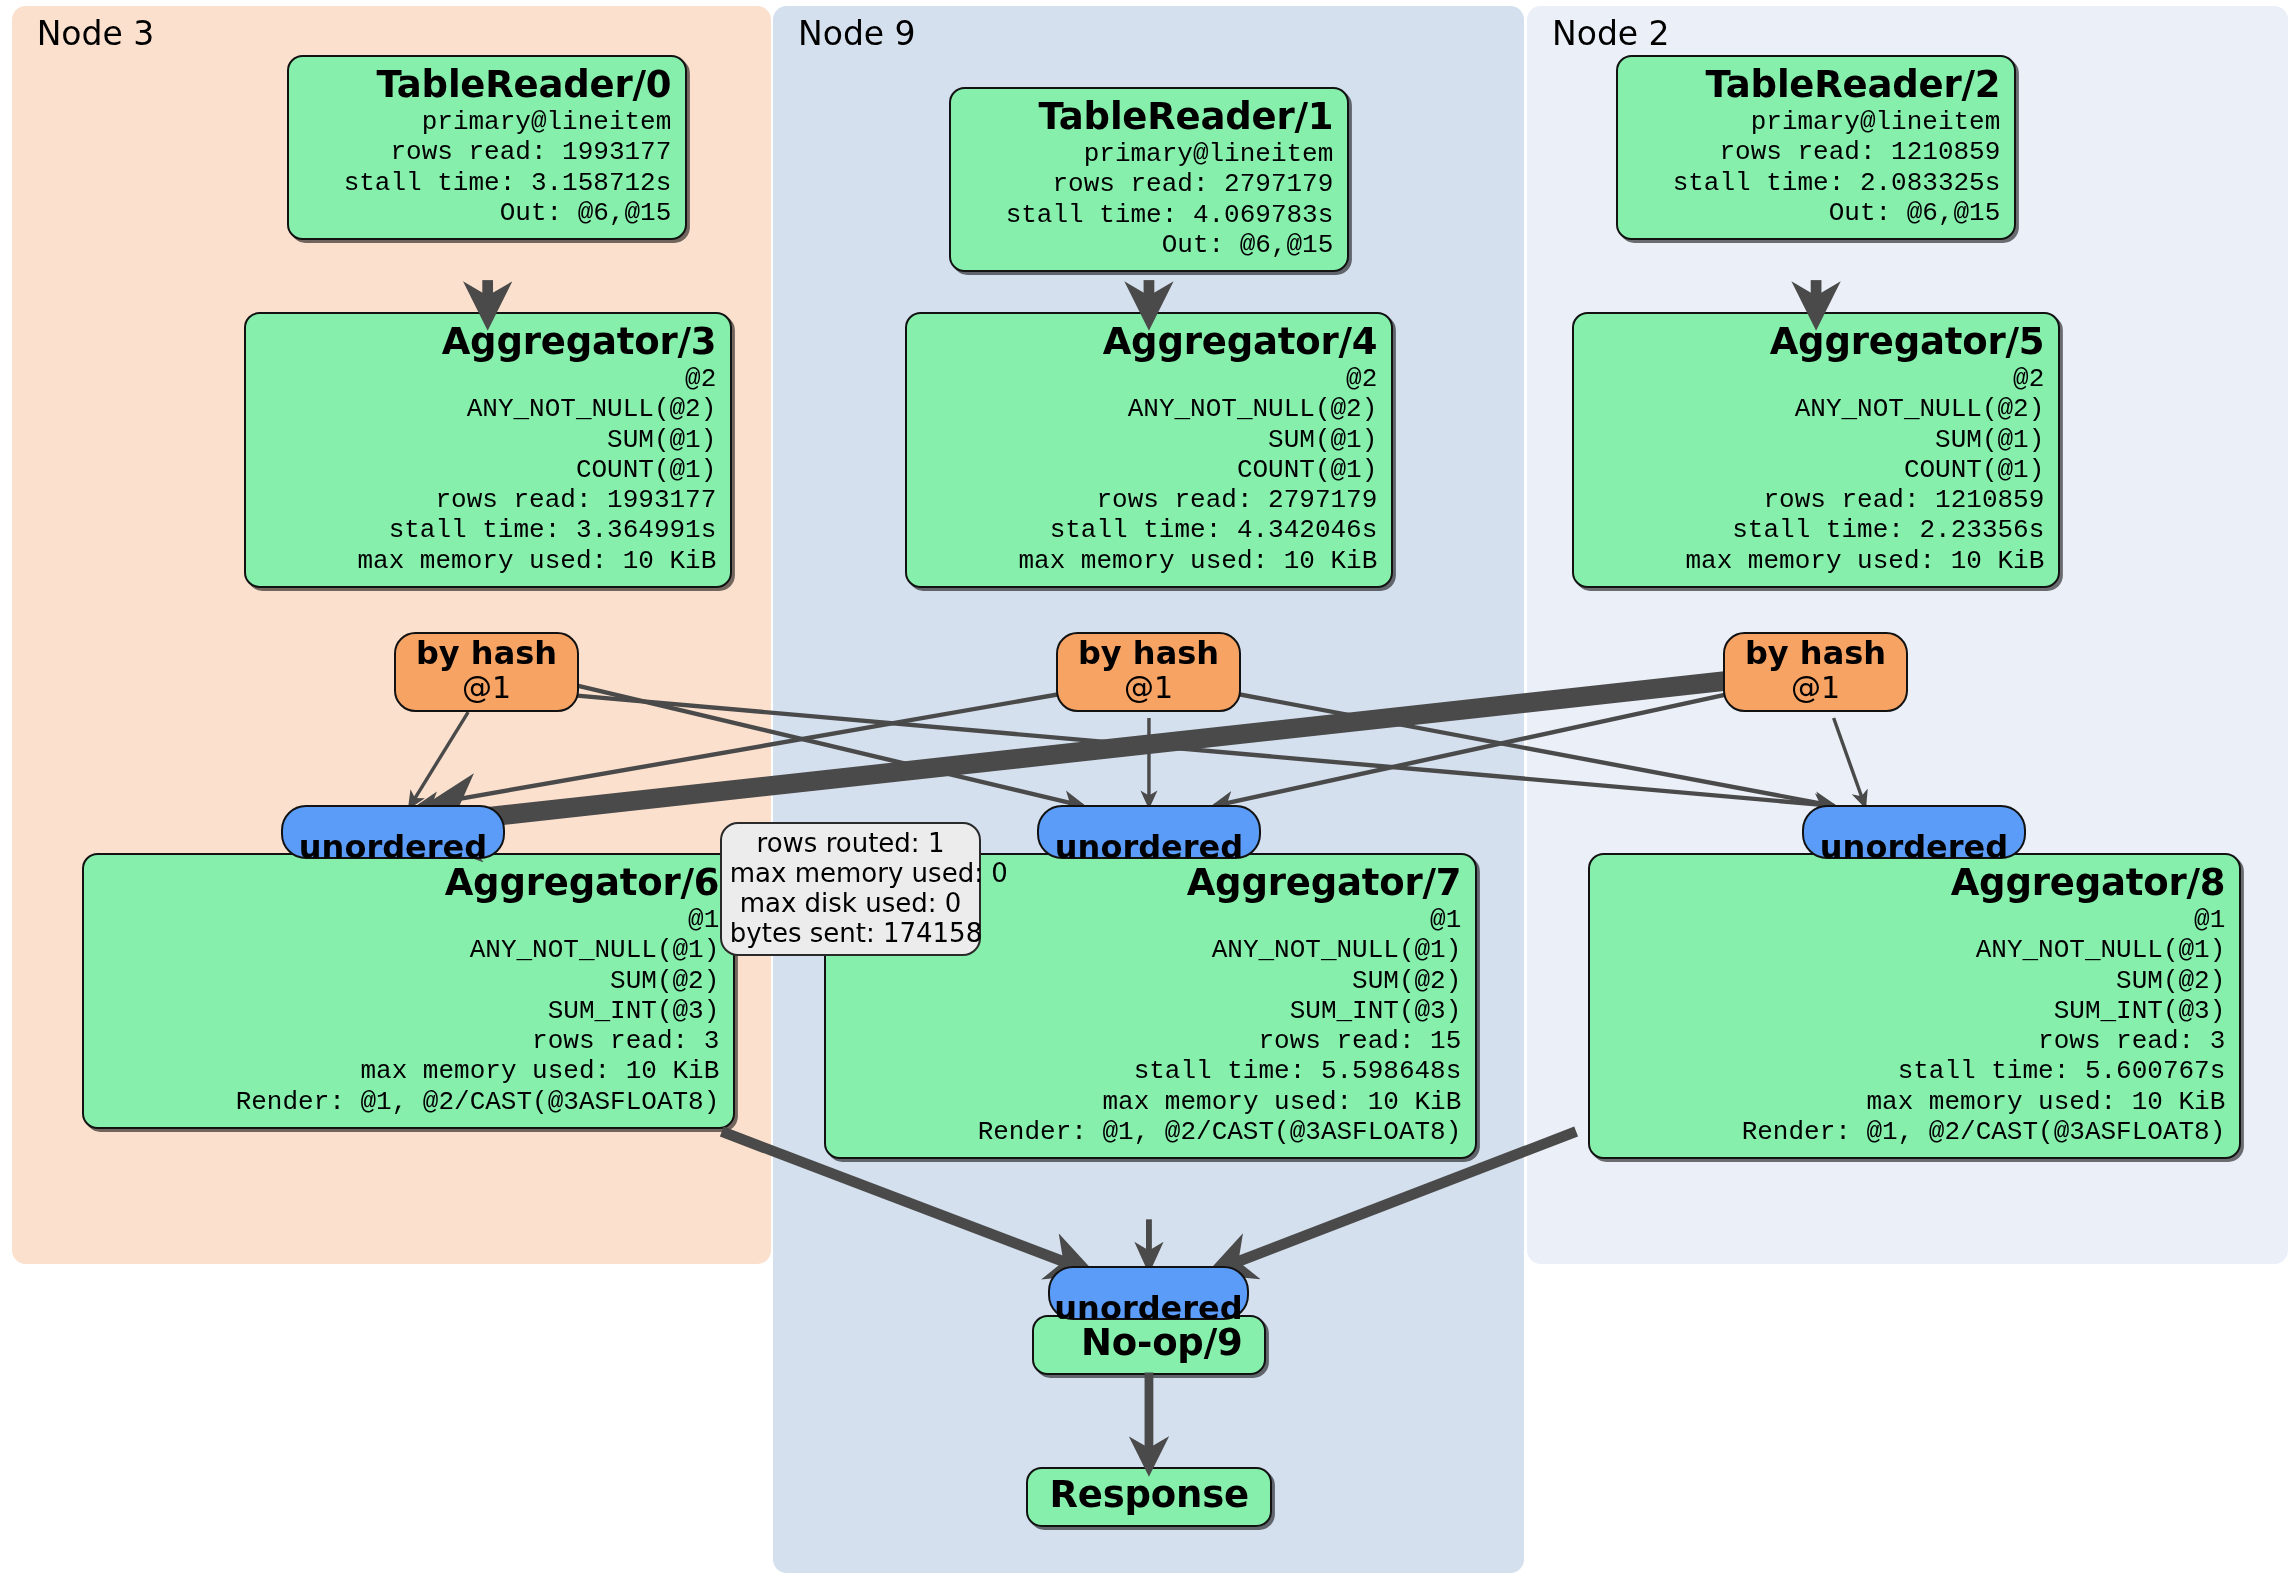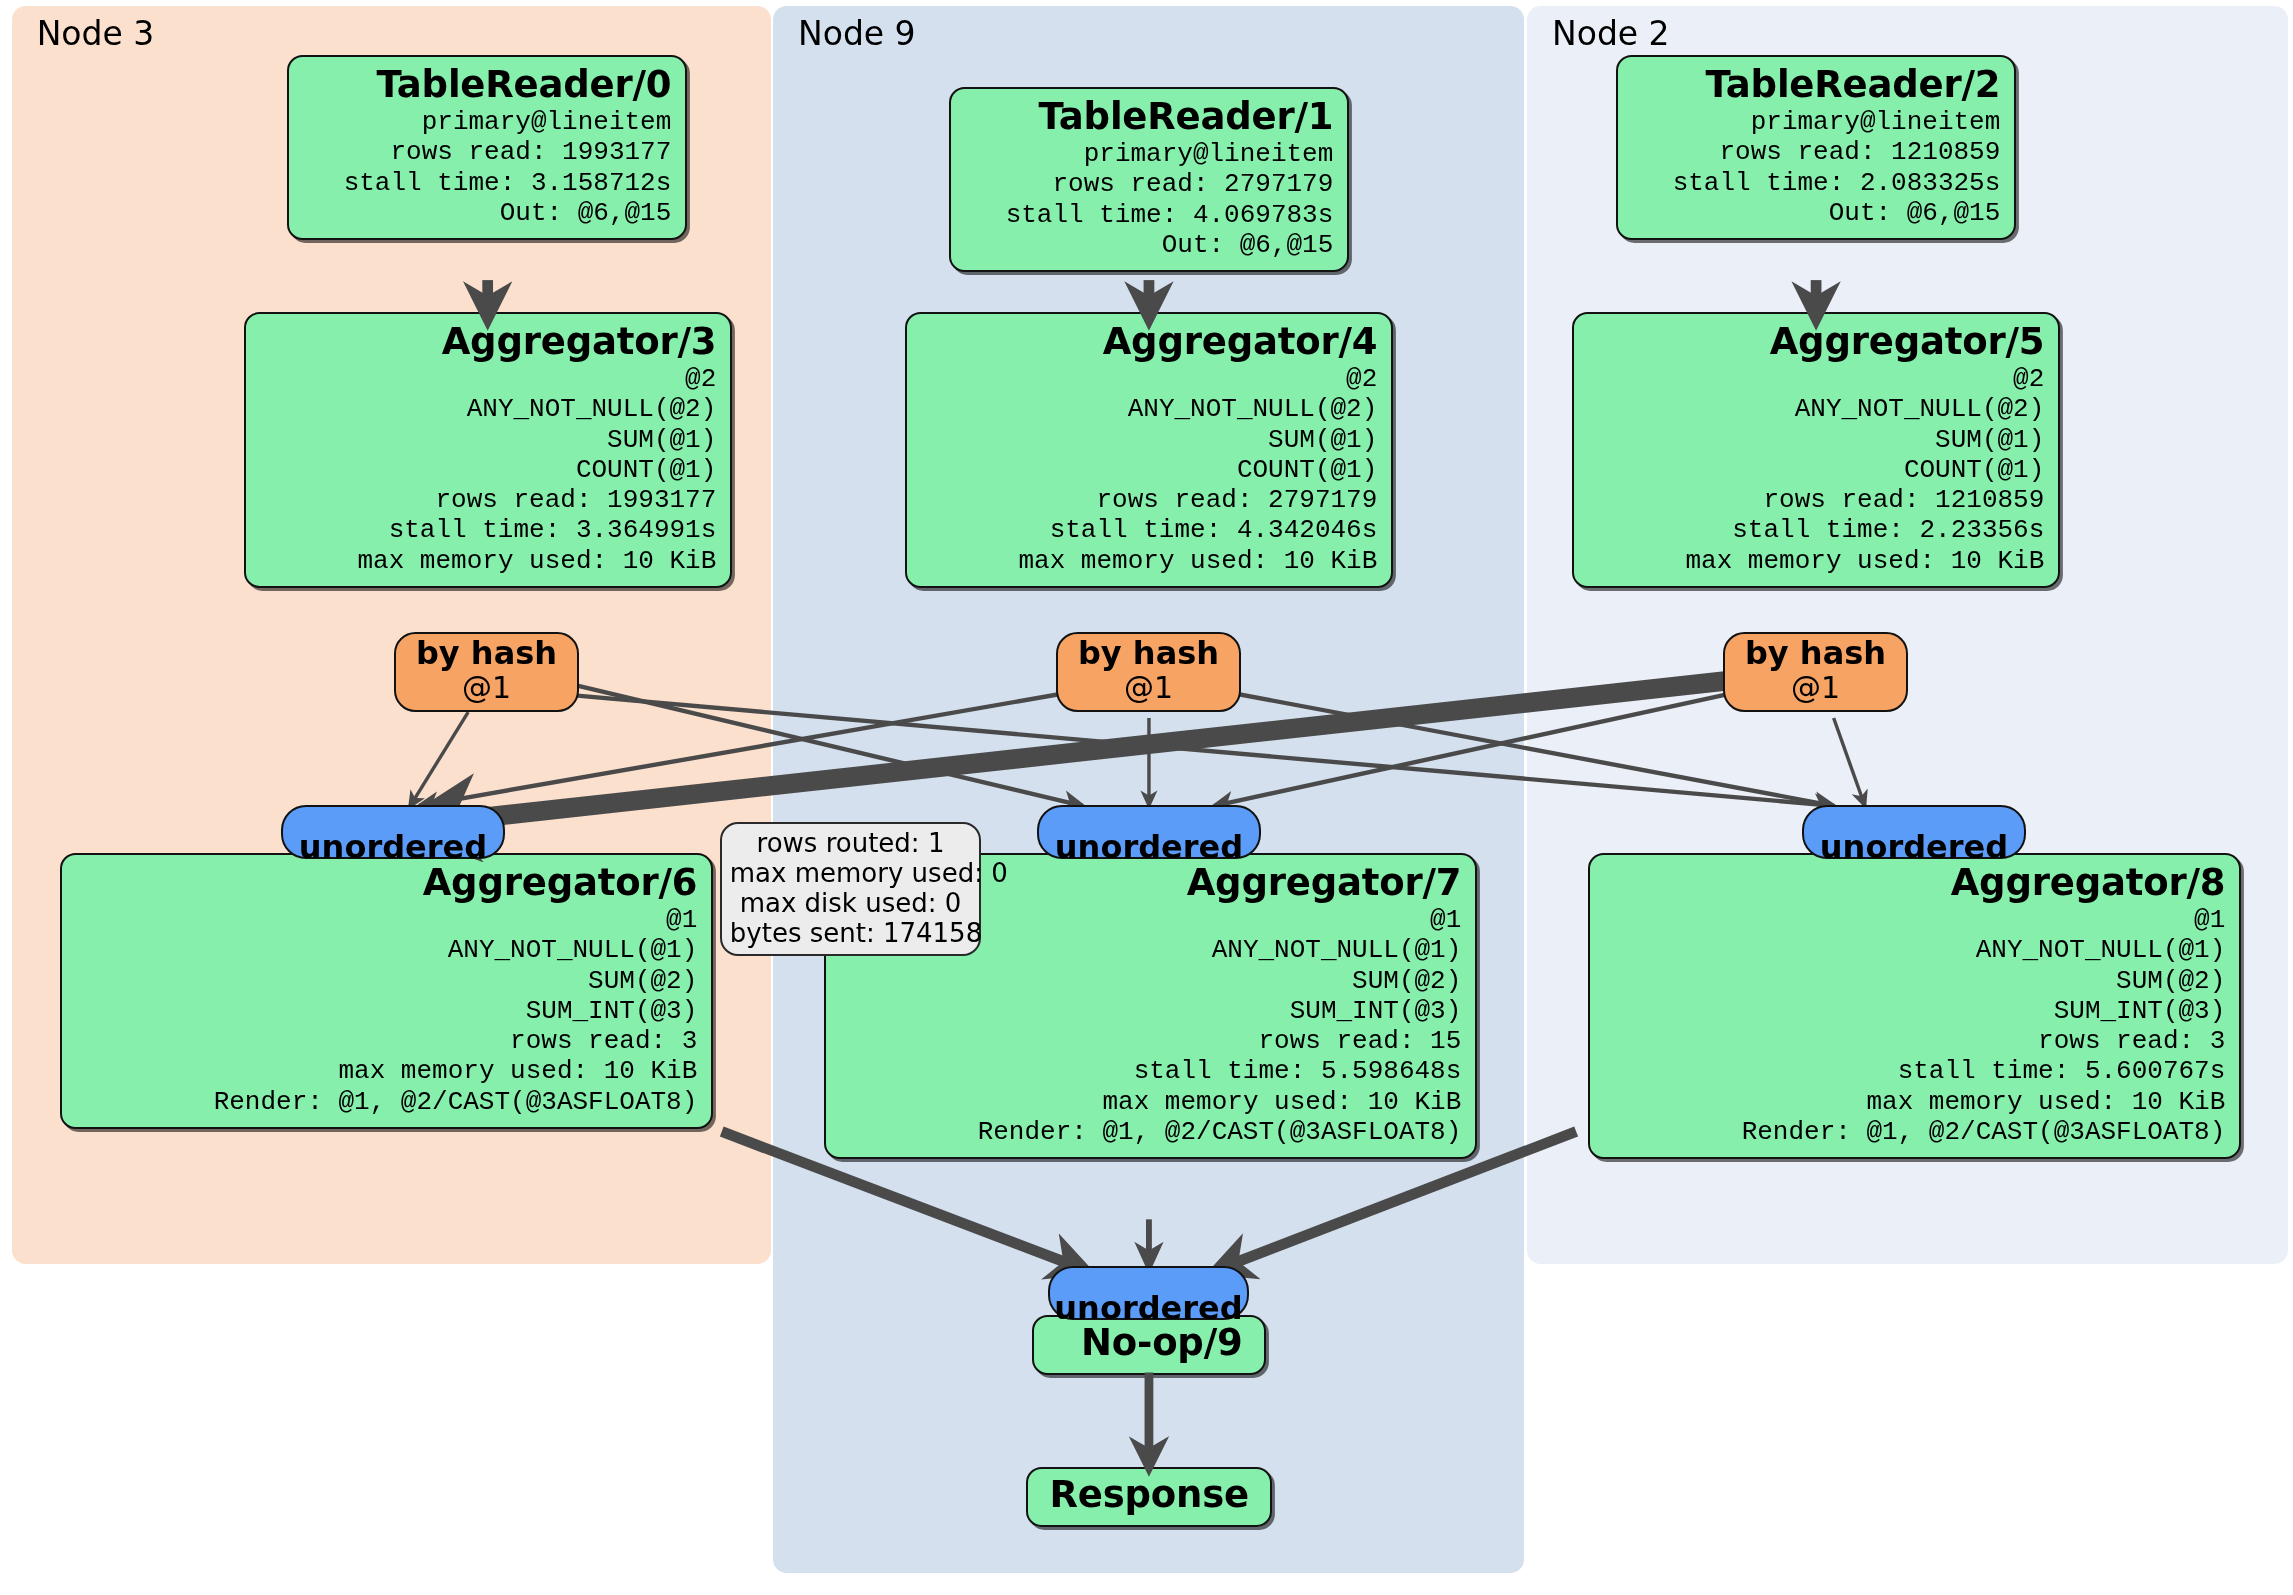--- a/index.html
+++ b/index.html
@@ -200,21 +200,21 @@
     <span class="proc-line">max memory used: 10 KiB</span>
   </div>
 
   <div class="router-pill" style="left:394px; top:632px; width:185px;">
     <span class="r-title">by hash</span>
     <span class="r-sub">@1</span>
   </div>
 
   <div class="sync-pill" style="left:281px; top:805px; width:224px; height:54px;">unordered</div>
 
-  <div class="proc-box" style="left:60px; top:853px; width:653px;">
+  <div class="proc-box" style="left:82px; top:853px; width:653px;">
     <span class="proc-title">Aggregator/6</span>
     <span class="proc-line">@1</span>
     <span class="proc-line">ANY_NOT_NULL(@1)</span>
     <span class="proc-line">SUM(@2)</span>
     <span class="proc-line">SUM_INT(@3)</span>
     <span class="proc-line">rows read: 3</span>
     <span class="proc-line">max memory used: 10 KiB</span>
     <span class="proc-line">Render: @1, @2/CAST(@3ASFLOAT8)</span>
   </div>
 

